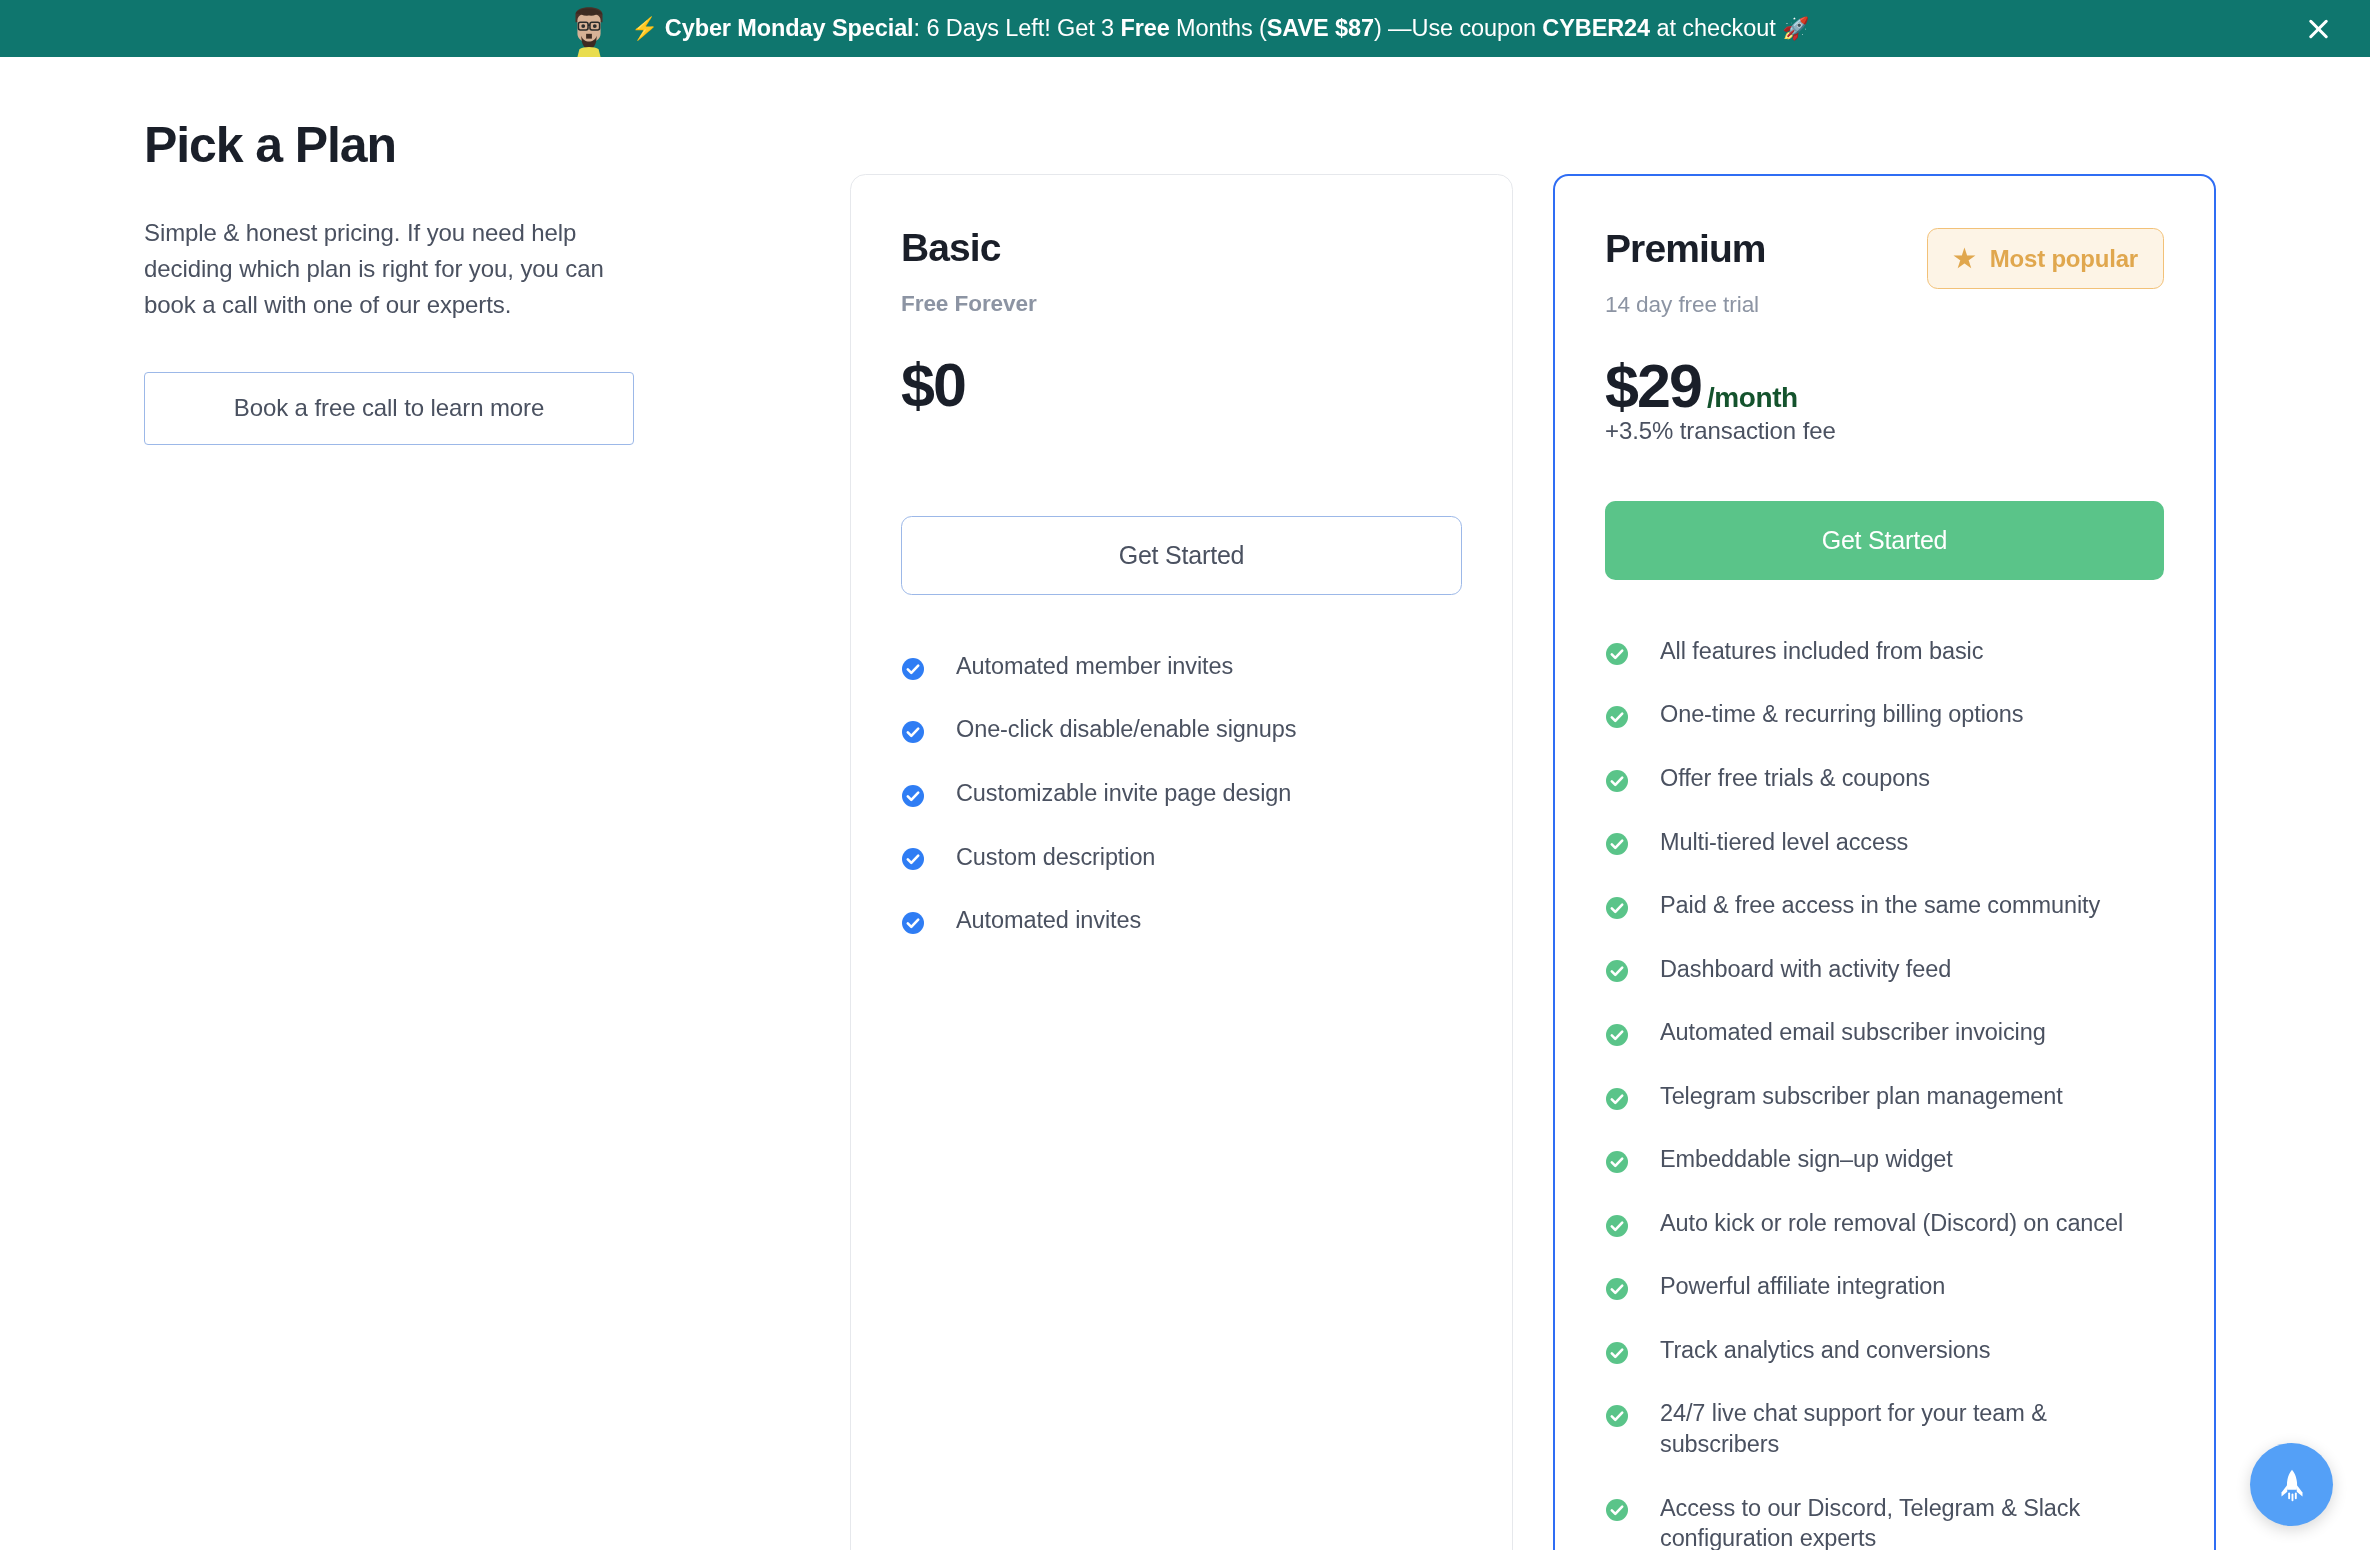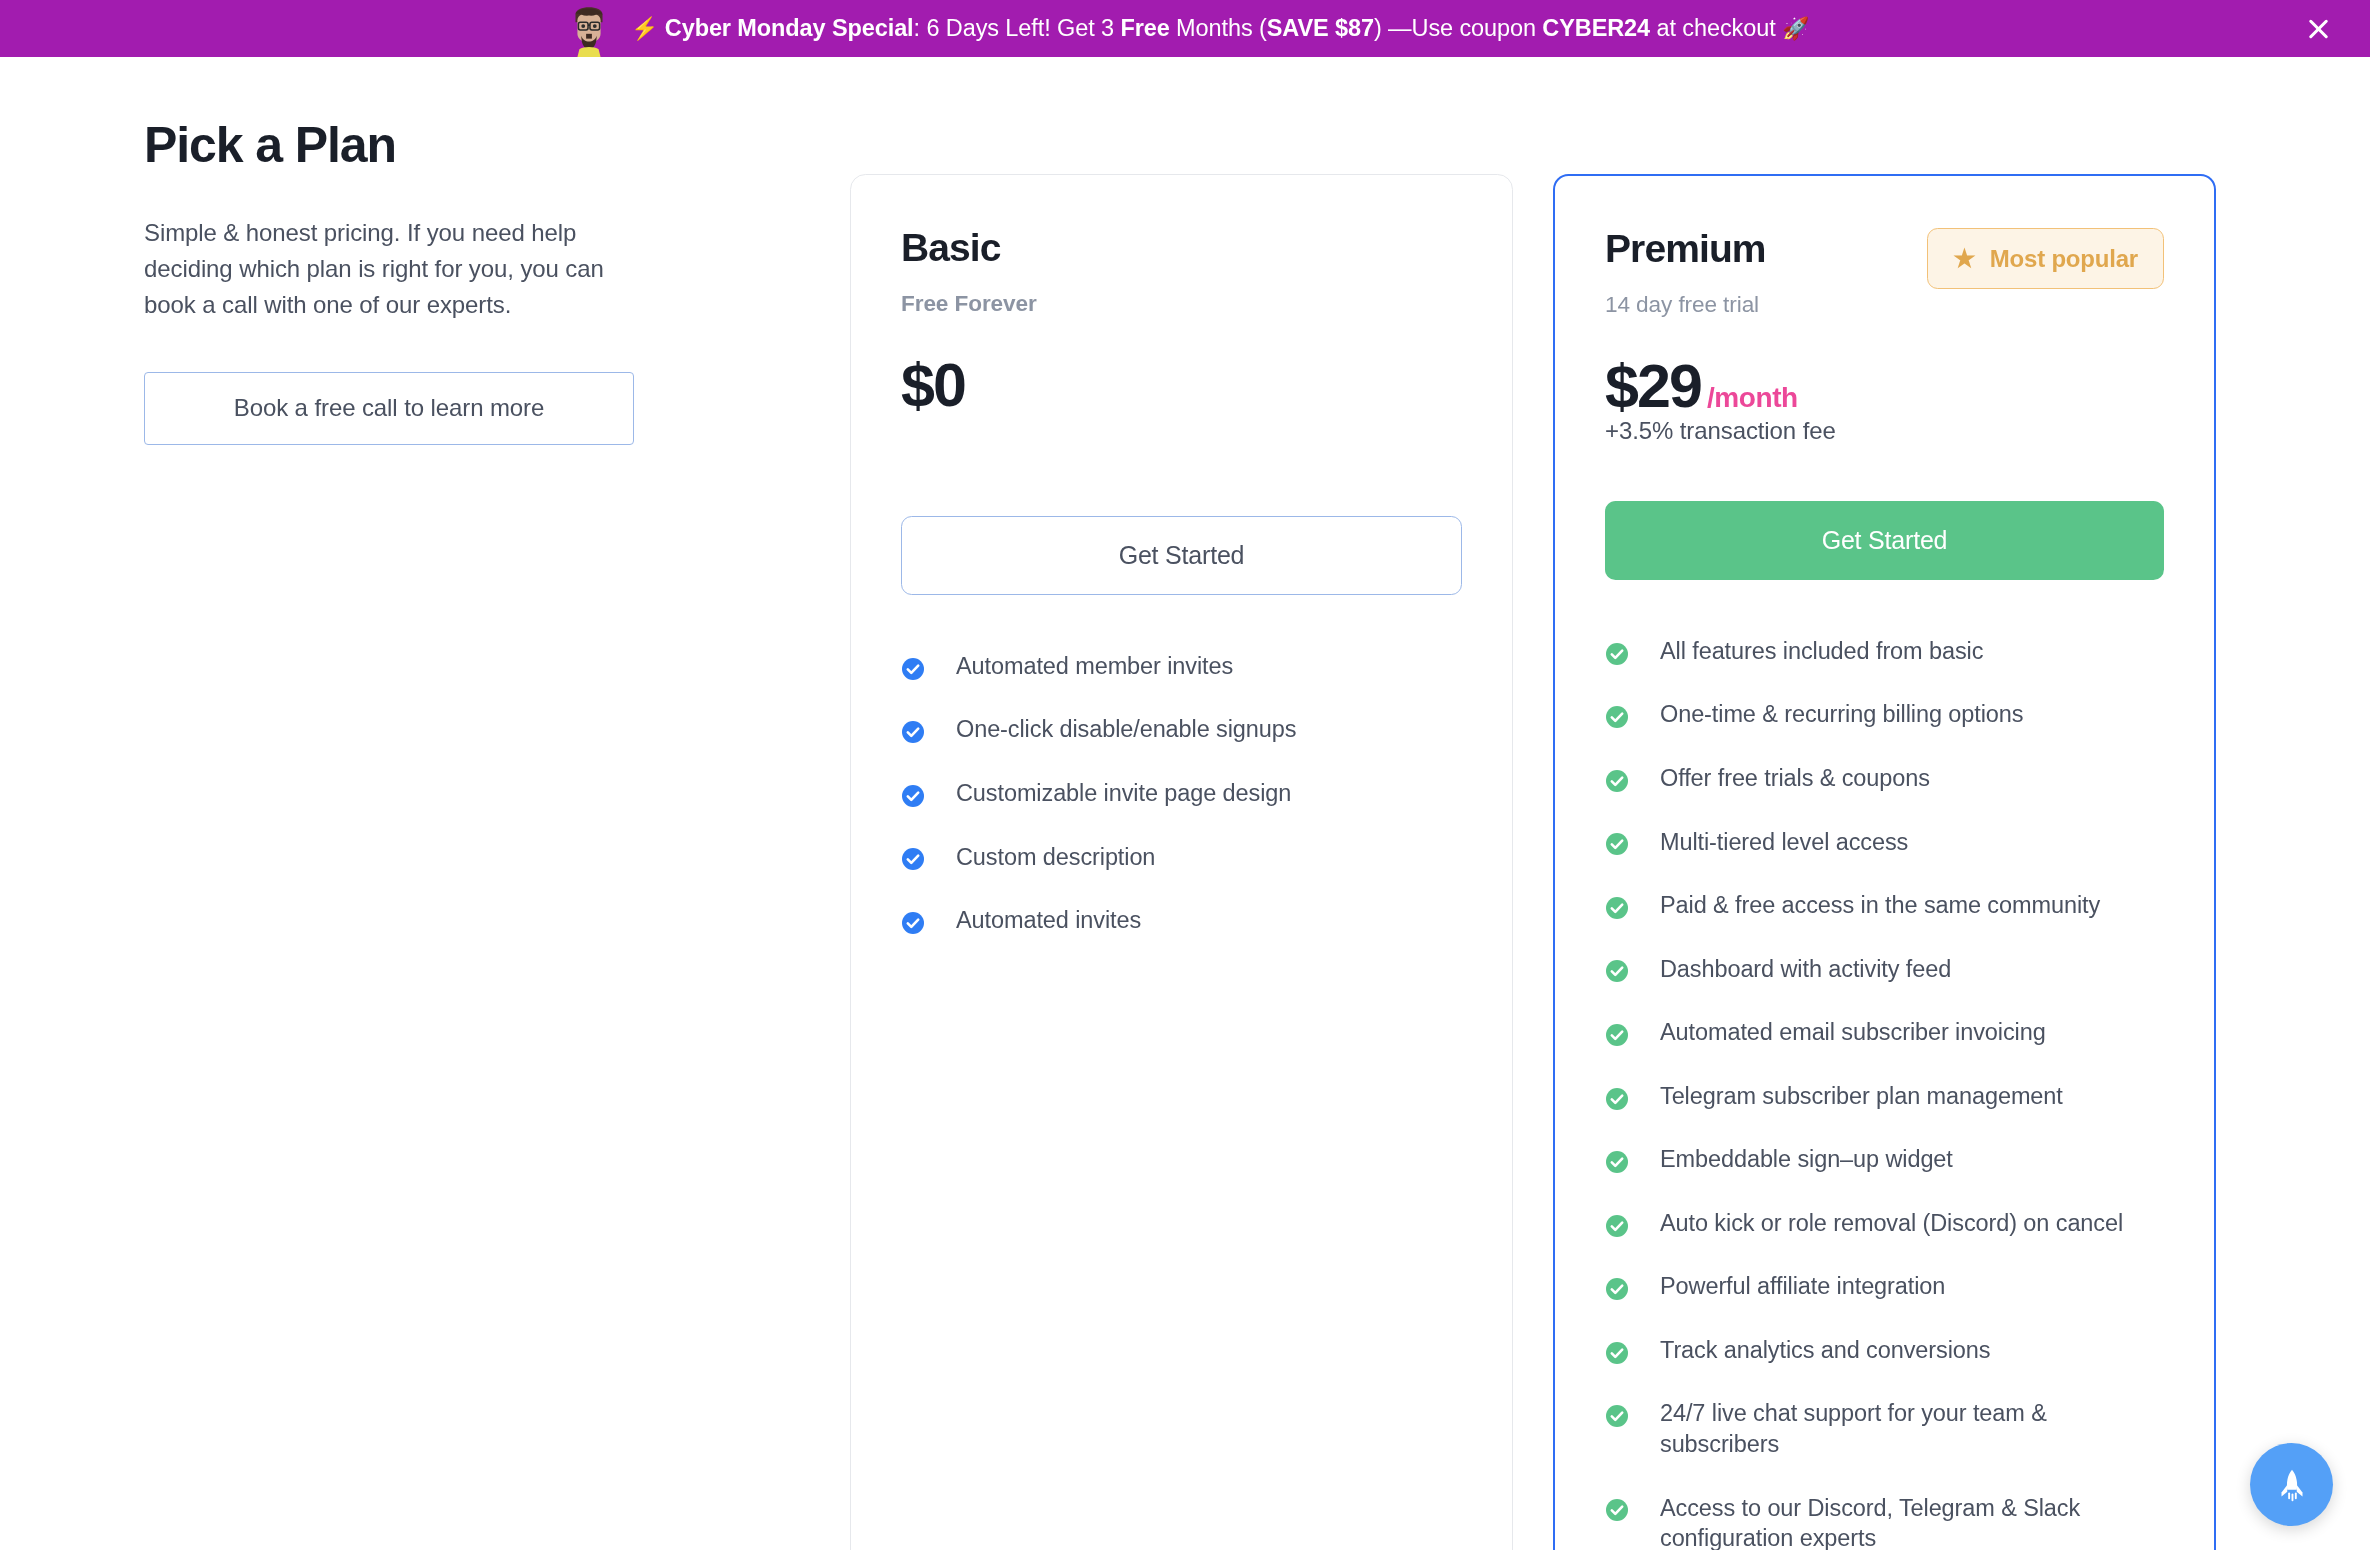--- a/index.html
+++ b/index.html
@@ -11,21 +11,21 @@
     background: #ffffff;
     font-family: "Liberation Sans", sans-serif;
     -webkit-font-smoothing: antialiased;
   }
 
   
   .promo-banner {
     position: relative;
     width: 100%;
     height: 57px;
-    background: #a21caf;
+    background: #0f766e;
     display: flex;
     align-items: center;
     justify-content: center;
     overflow: hidden;
   }
   .promo-inner {
     display: flex;
     align-items: center;
     gap: 15.4px;
   }
@@ -172,21 +172,21 @@
     font-size: 61px;
     font-weight: 700;
     color: #1a1f29;
     letter-spacing: -1.9px;
     line-height: 1;
   }
   .price-period {
     margin-left: 5.8px;
     font-size: 28px;
     font-weight: 700;
-    color: #ec4899;
+    color: #14532d;
     letter-spacing: -0.4px;
   }
   .price-note {
     font-size: 24px;
     color: #4a5160;
     letter-spacing: -0.1px;
   }
 
   .cta-btn {
     display: block;

